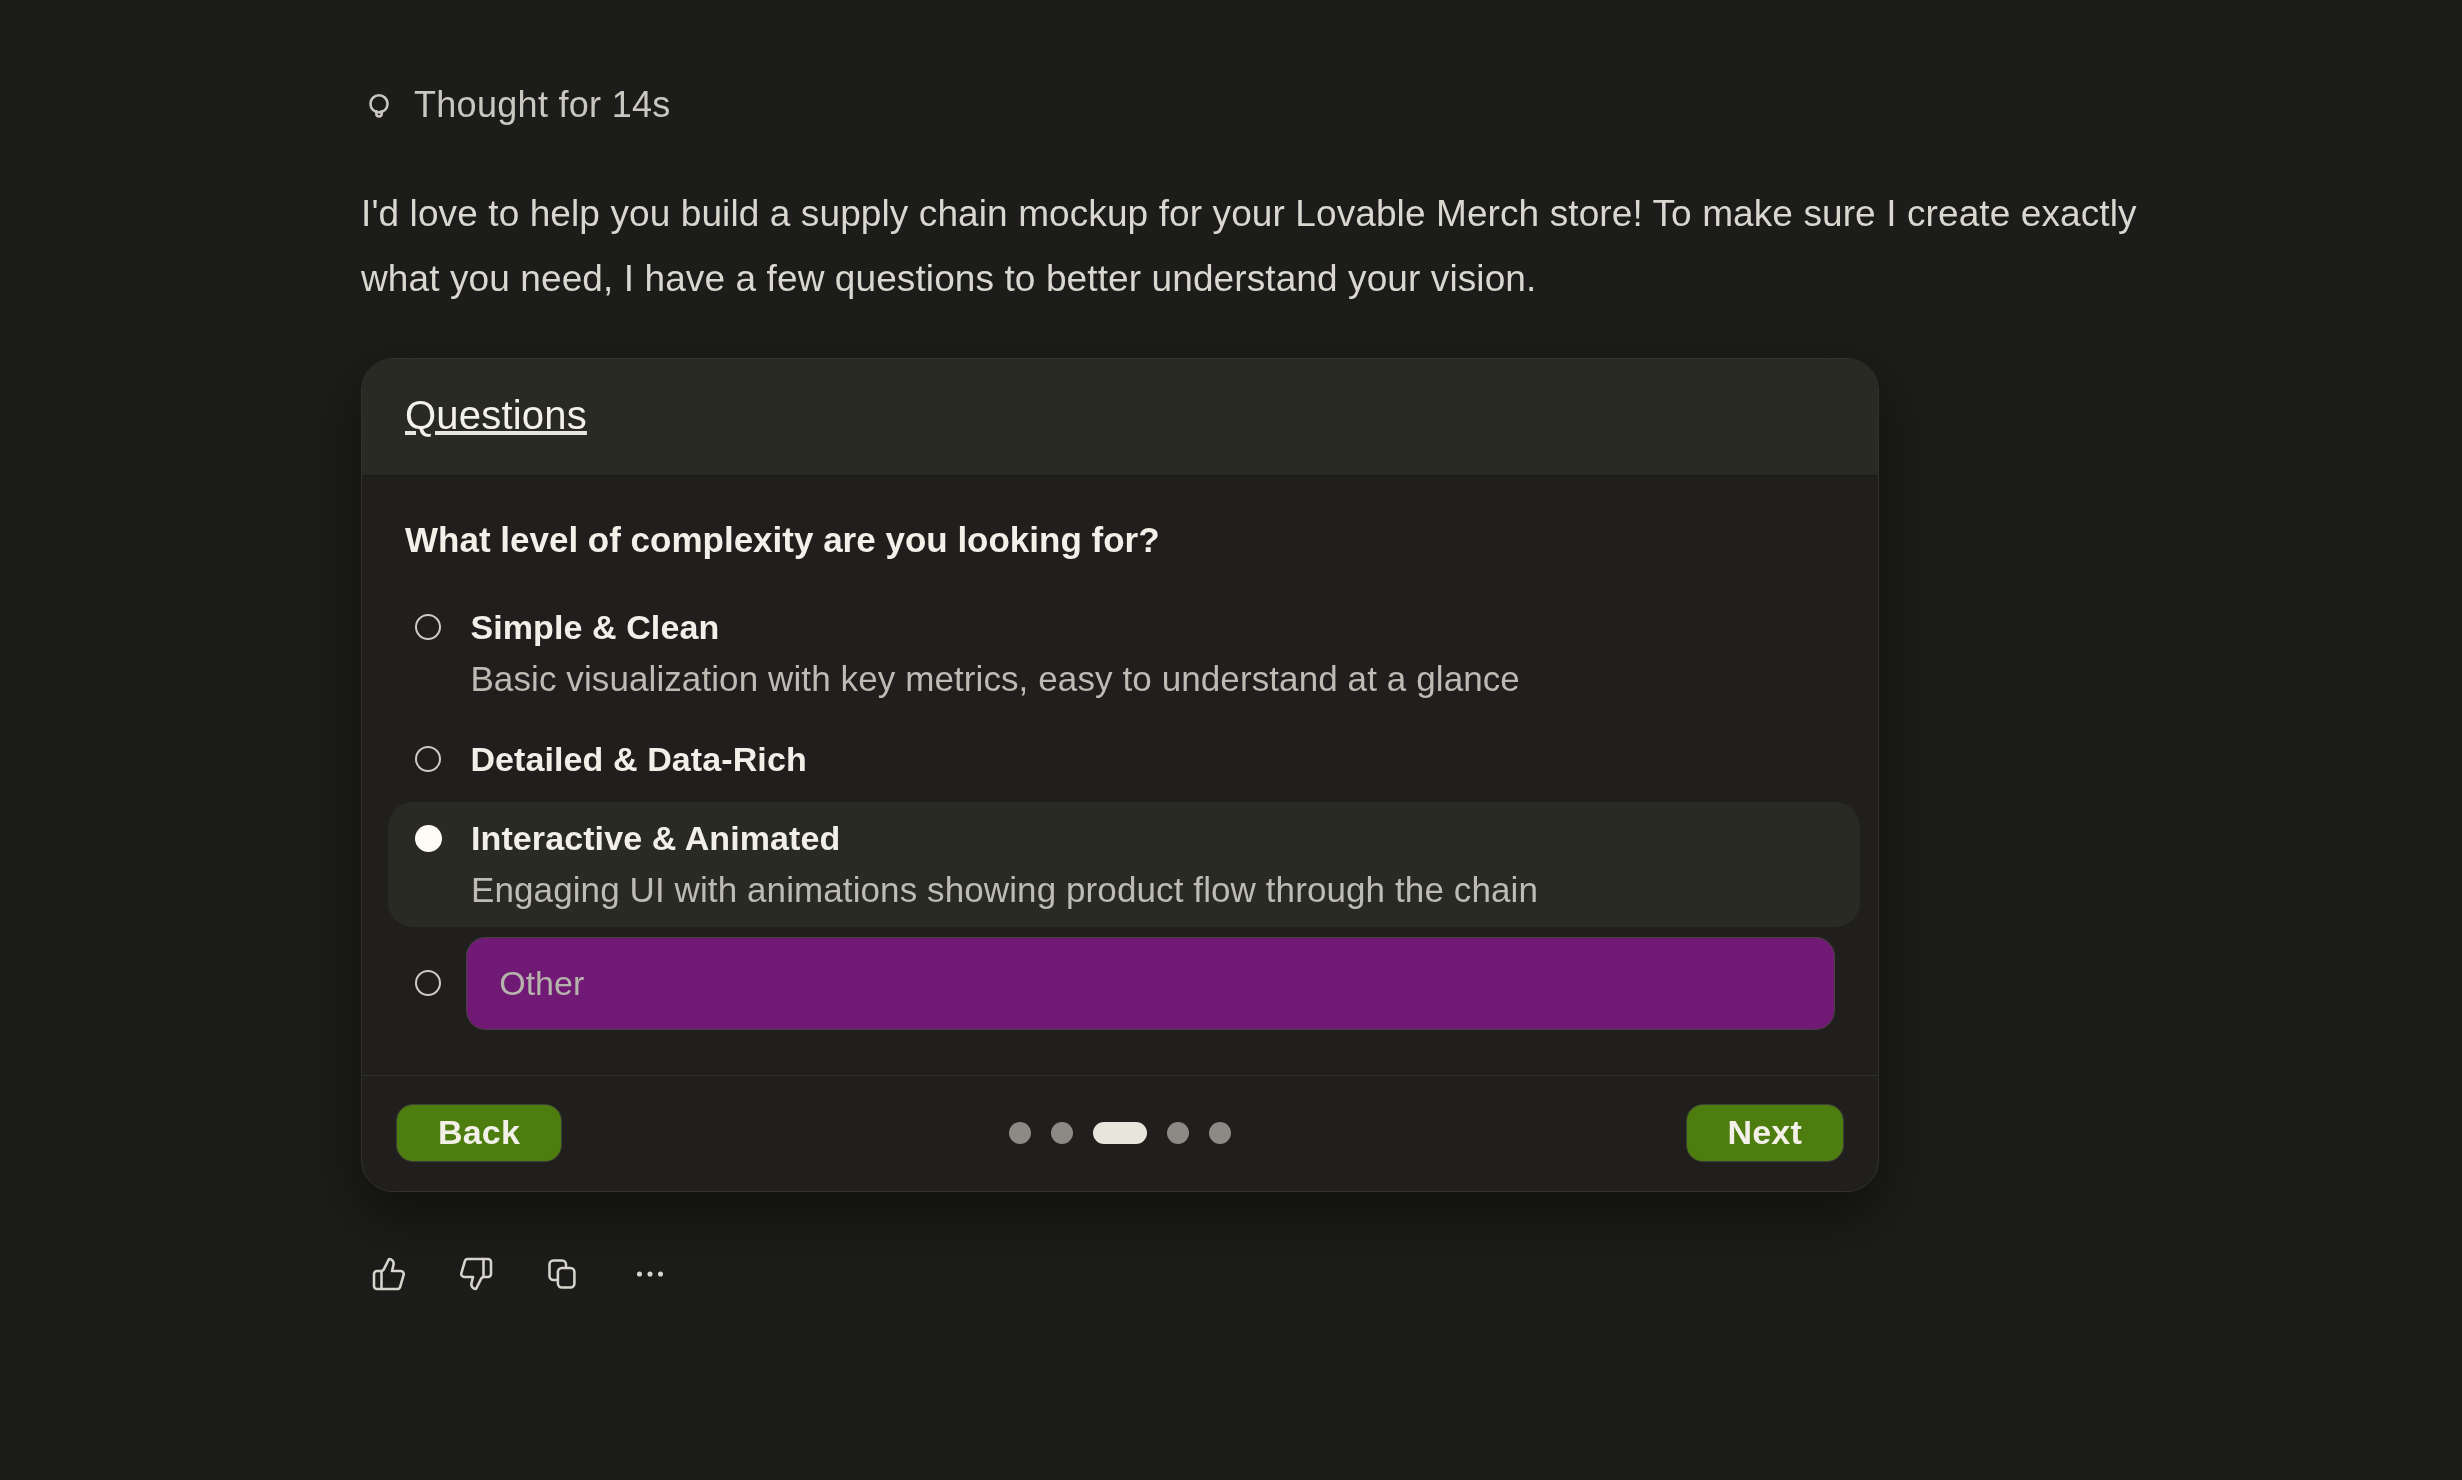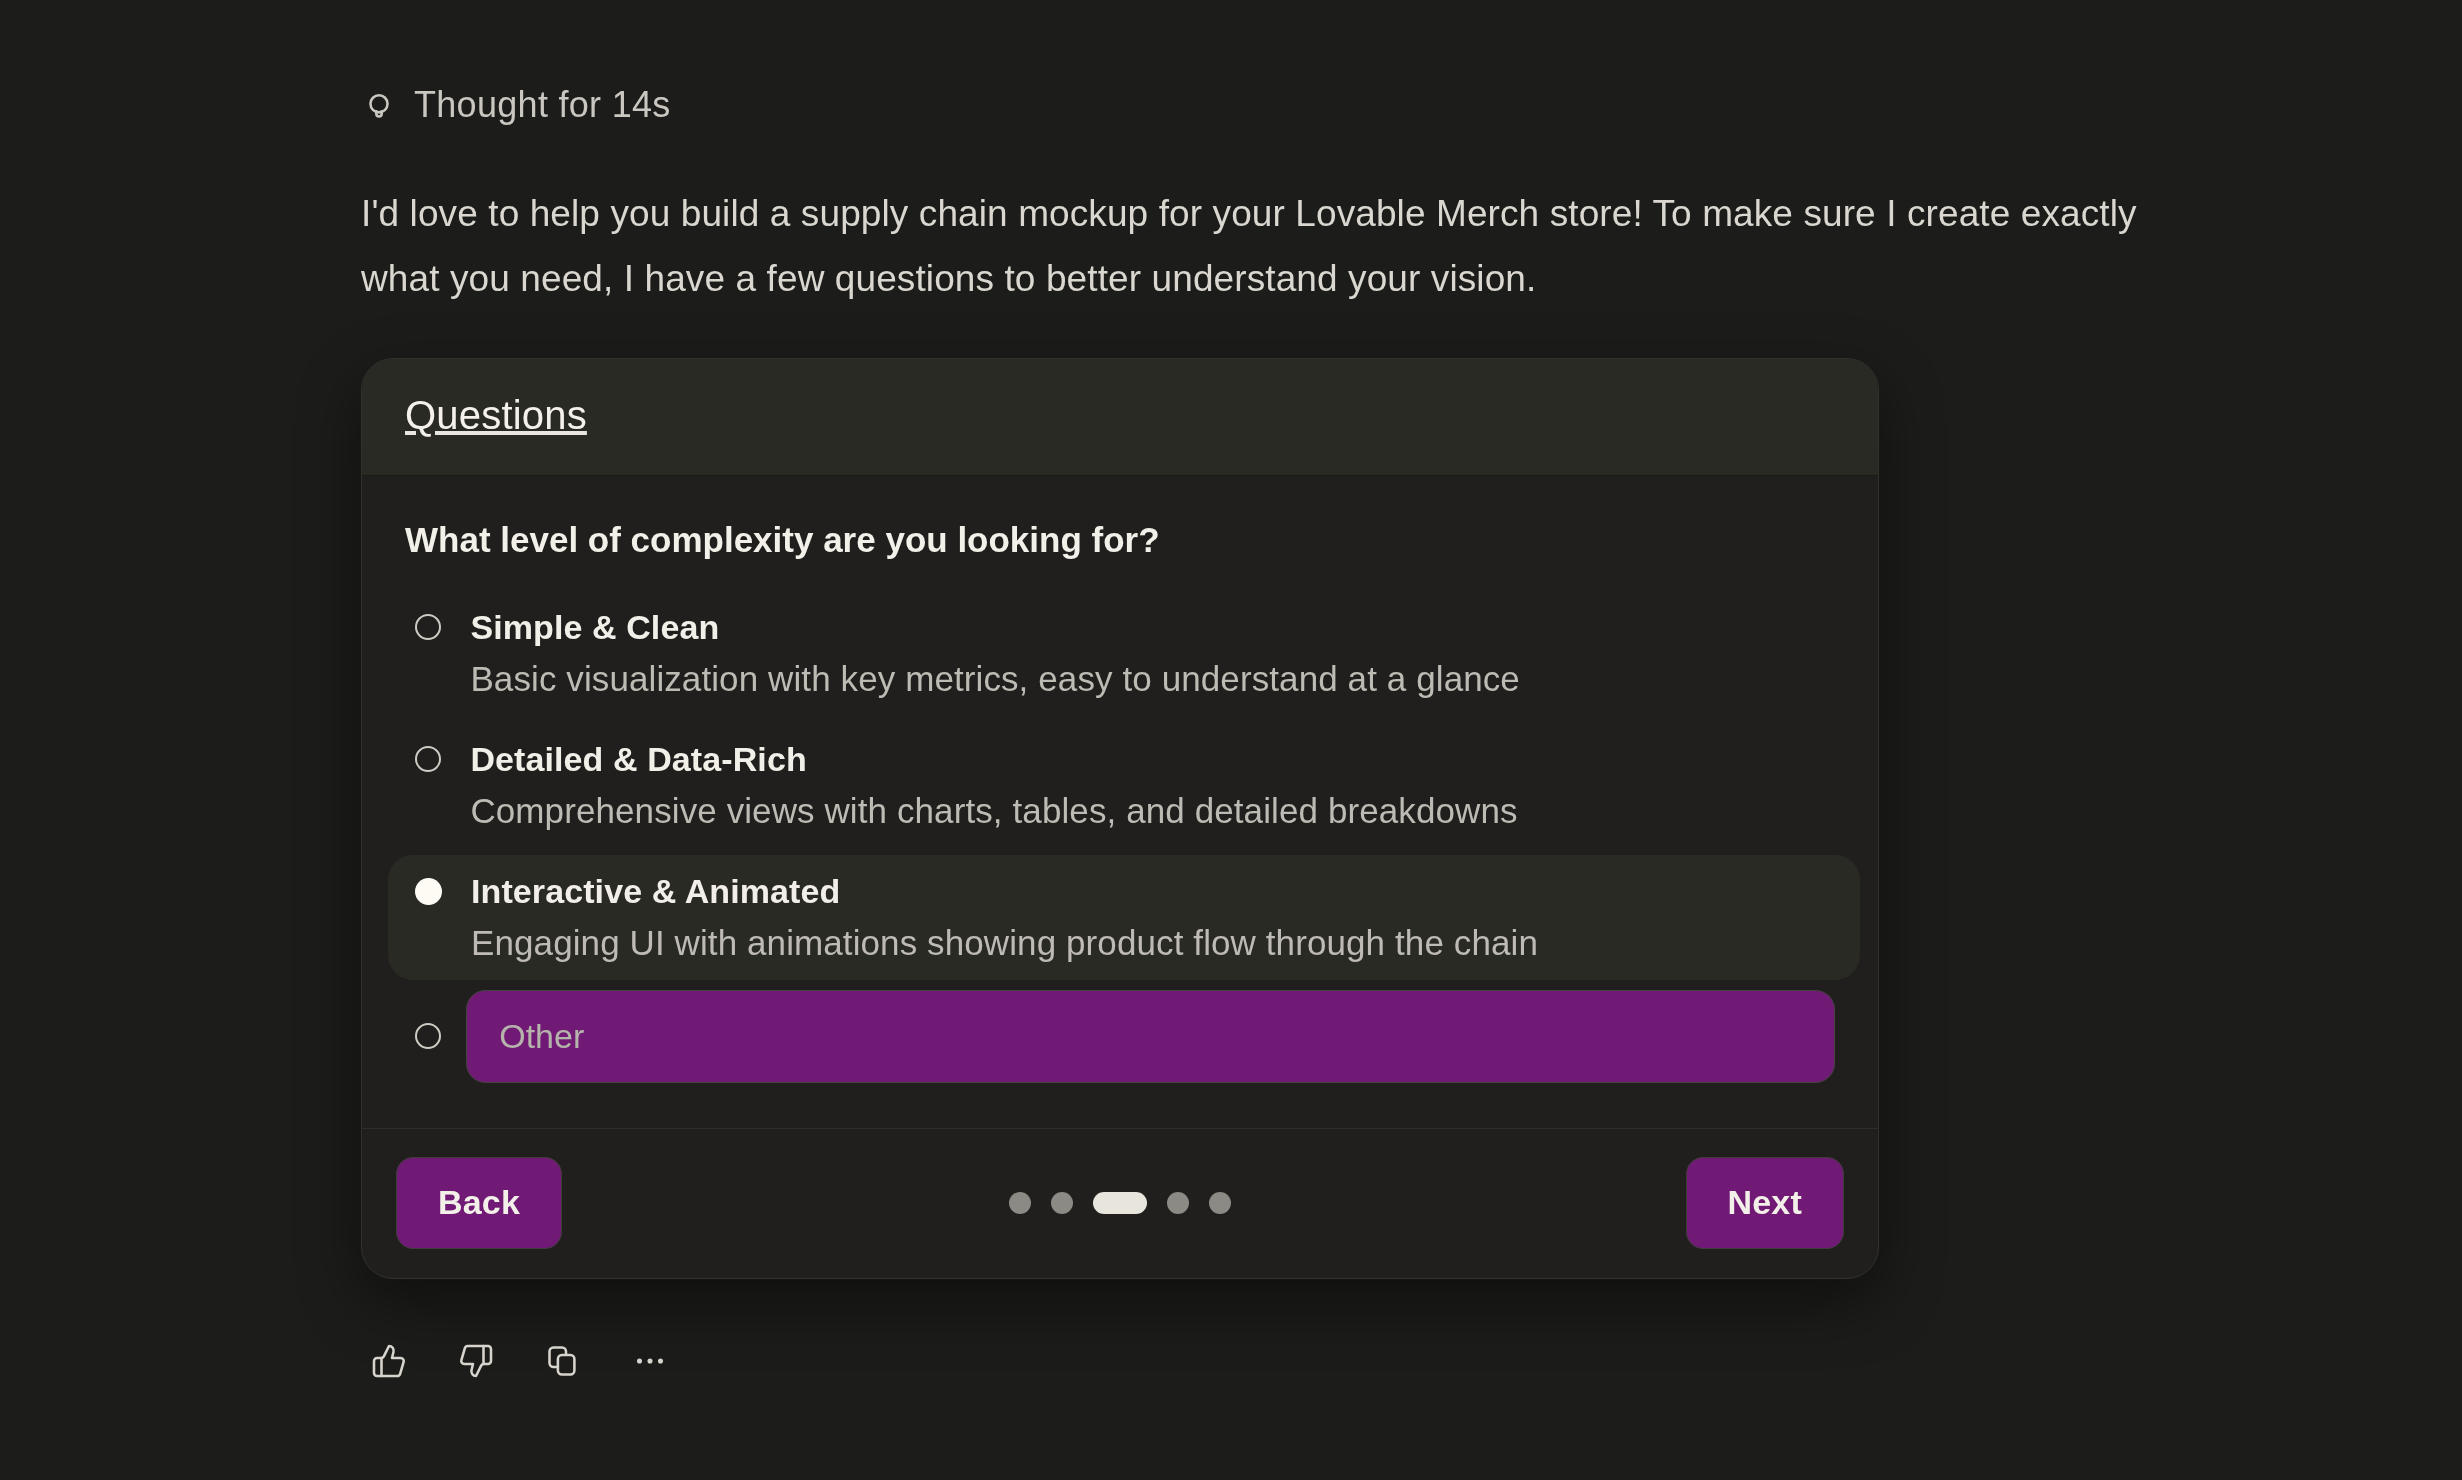--- a/index.html
+++ b/index.html
@@ -137,25 +137,25 @@
     display: flex;
     align-items: center;
     justify-content: space-between;
     position: relative;
   }
   .nav-button {
     font-family: inherit;
     font-size: 34px;
     font-weight: 600;
     color: #f2f0e8;
-    background: #701a75;
+    background: #4d7c0f;
     border: 1.7px solid #3e3e39;
     border-radius: 17px;
     padding: 0 41px;
-    height: 92px;
+    height: 58px;
     cursor: pointer;
     letter-spacing: 0.2px;
   }
   .dots {
     position: absolute;
     left: 50%; top: 50%;
     transform: translate(-50%, -50%);
     display: flex;
     align-items: center;
     gap: 20px;
@@ -218,21 +218,20 @@
         <div class="option-text">
           <div class="option-title">Simple &amp; Clean</div>
           <div class="option-desc">Basic visualization with key metrics, easy to understand at a glance</div>
         </div>
       </div>
 
       <div class="option">
         <span class="radio"></span>
         <div class="option-text">
           <div class="option-title">Detailed &amp; Data-Rich</div>
-          <div class="option-desc">Comprehensive views with charts, tables, and detailed breakdowns</div>
         </div>
       </div>
 
       <div class="option selected">
         <span class="radio checked"></span>
         <div class="option-text">
           <div class="option-title">Interactive &amp; Animated</div>
           <div class="option-desc">Engaging UI with animations showing product flow through the chain</div>
         </div>
       </div>

